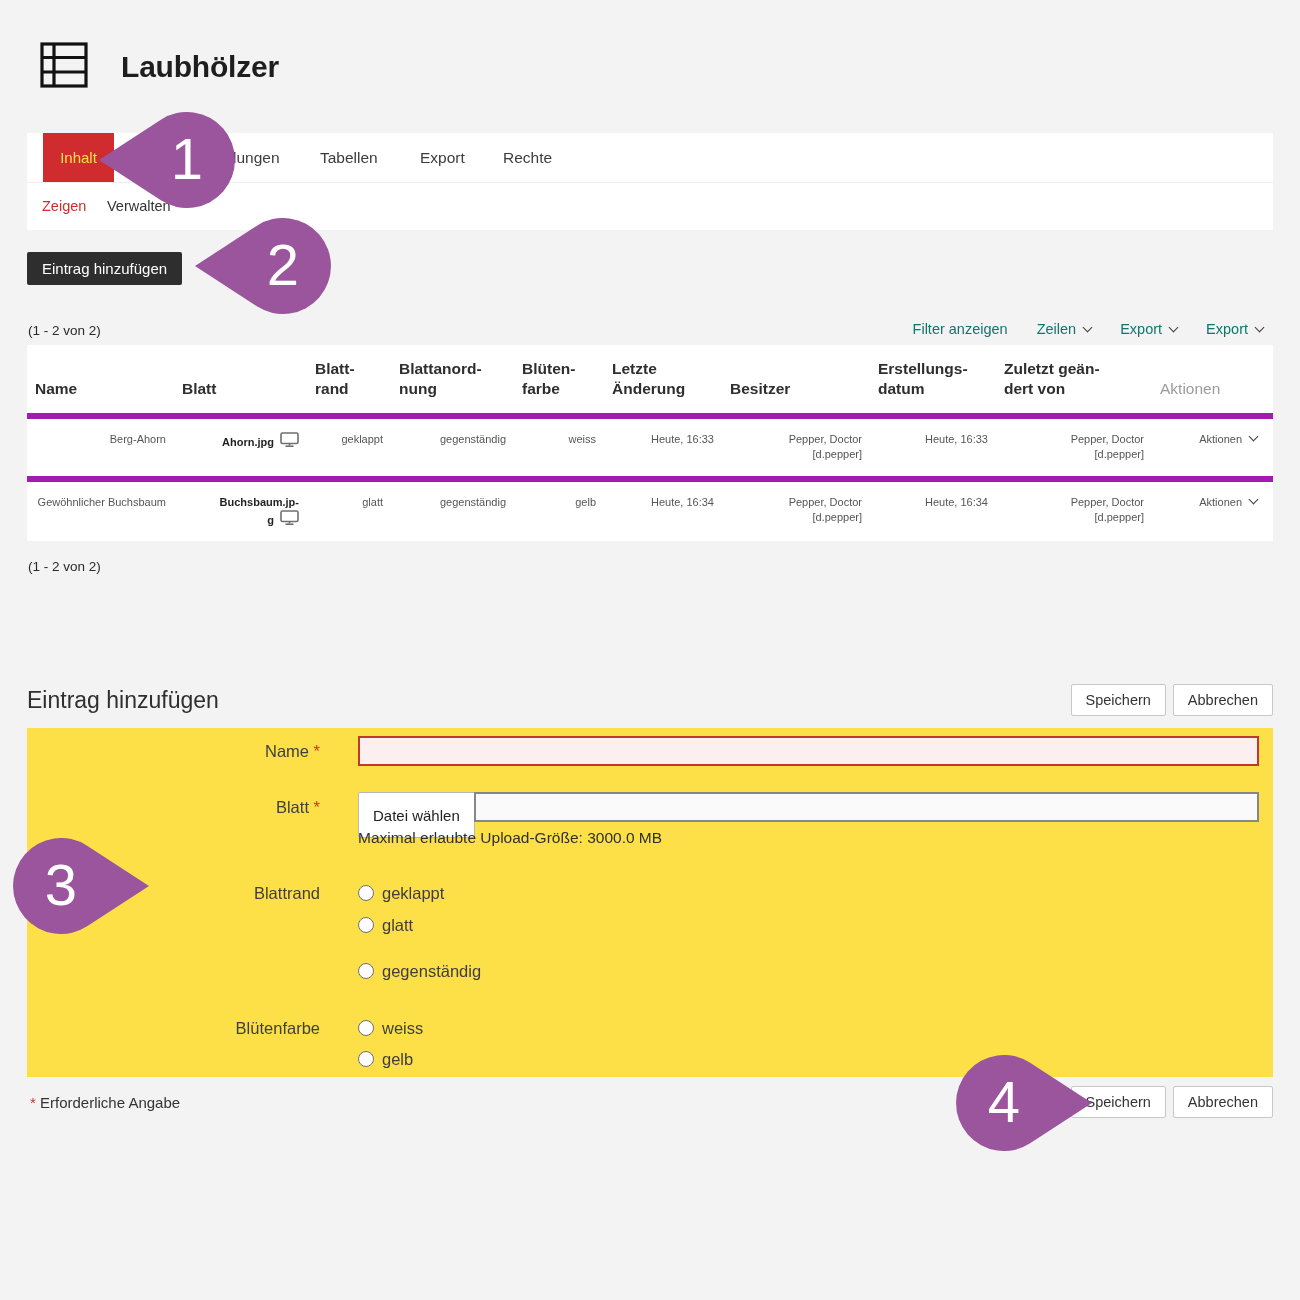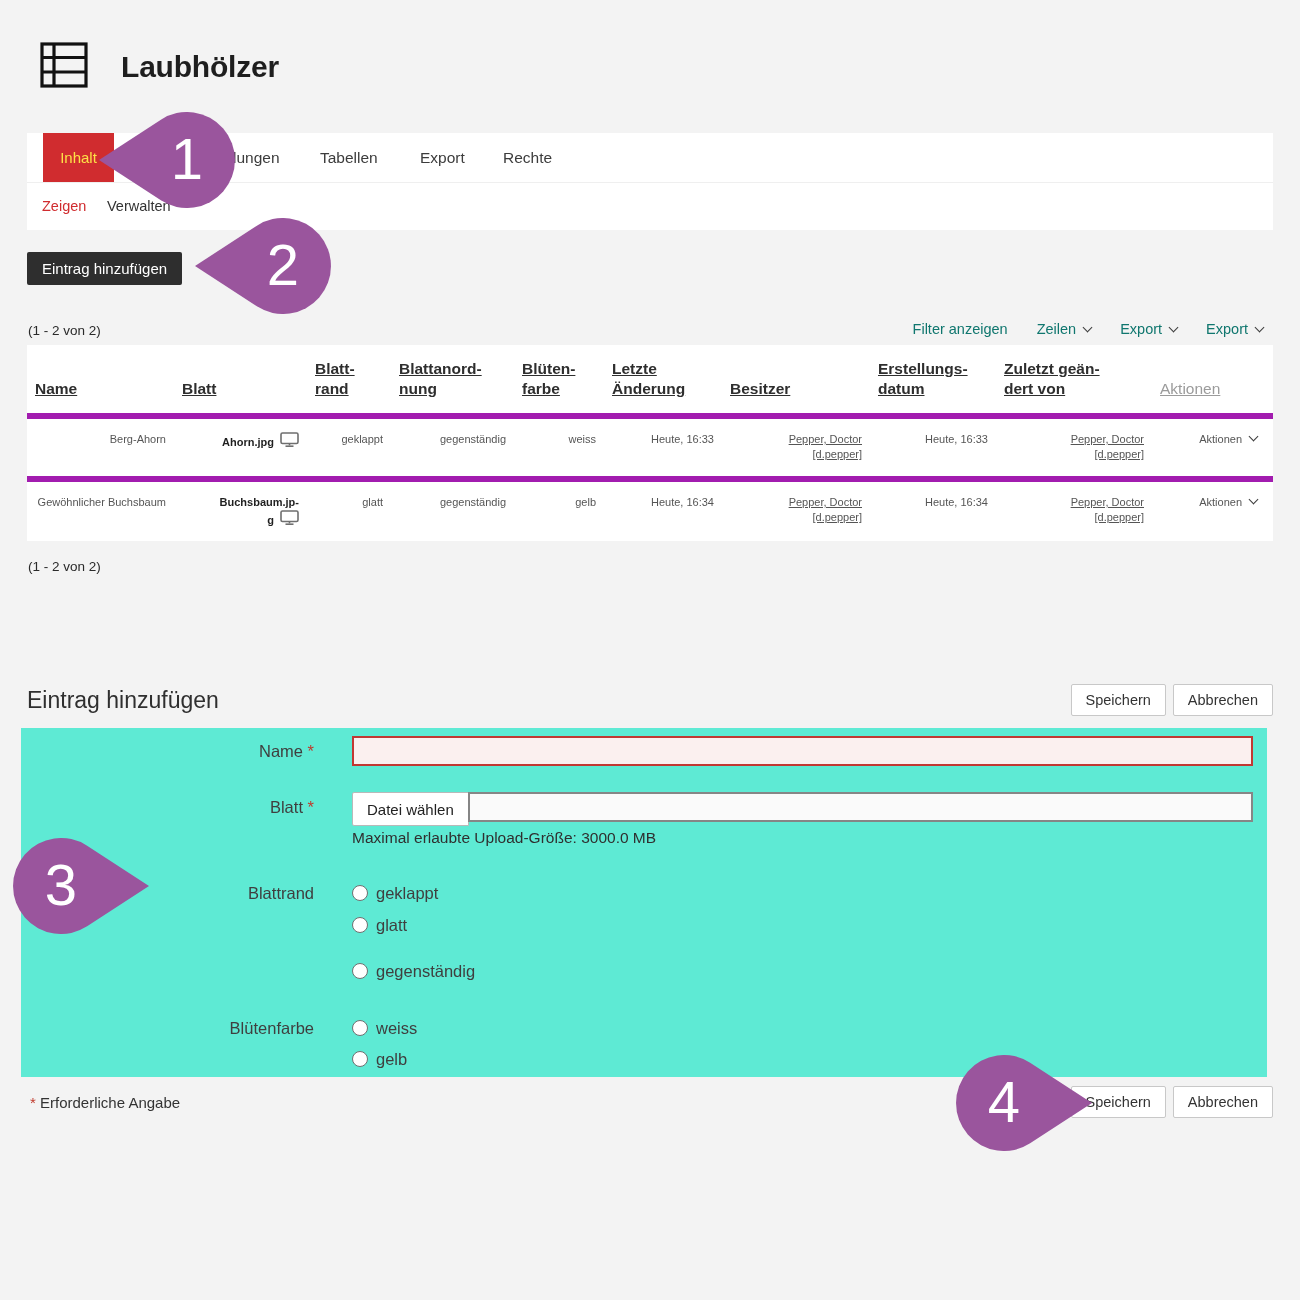--- a/index.html
+++ b/index.html
@@ -37,44 +37,44 @@
           transform:rotate(45deg); margin-left:8px; margin-bottom:3px; }
   
   table.entries { position:absolute; left:27px; top:345px; width:1246px; background:#fff;
                   border-collapse:collapse; table-layout:fixed; }
   table.entries th { vertical-align:bottom; text-align:left; font-size:15.5px; font-weight:700; color:#2e2e2e;
                      line-height:1.32; padding:14px 16px 13px 0; }
   table.entries th.first, table.entries td.first { padding-left:8px; }
   table.entries th.actions-h { color:#9b9b9b; font-weight:400; }
   table.entries td { vertical-align:top; font-size:11px; color:#555; line-height:1.4;
                      padding:13px 16px 13px 0; border-top:6px solid #a21caf;text-align:right; }
-  .cell-line { display:block;text-decoration:underline; }
+  .cell-line { display:block; }
   .filename { font-weight:700; color:#1f1f1f; white-space:pre-line; }
   .monitor-icon { margin-left:6px; vertical-align:-2px; }
   .actions-cell { color:#2e2e2e; cursor:pointer; white-space:nowrap; }
   
   .form-header { position:absolute; left:27px; top:684px; width:1246px; display:flex;
                  justify-content:space-between; align-items:center; }
   .form-title { font-size:23px; color:#2f2f2f; font-weight:400; }
   .btn-group { display:flex; gap:7px; }
   .btn { background:#fff; border:1px solid #c8c8c8; border-radius:2px; font-size:14.5px; color:#333;
          height:32px; padding:0 14px; display:flex; align-items:center; cursor:pointer;
          font-family:"Liberation Sans",sans-serif; }
   .form-footer { position:absolute; left:27px; top:1086px; width:1246px; display:flex;
                  justify-content:space-between; align-items:center; }
   .required-note { font-size:15px; color:#333; margin-left:3px; }
   .req { color:#c0392b; }
   
-  .form-panel { position:absolute; left:21px; top:728px; width:1246px; height:349px; background:#5eead4; }
+  .form-panel { position:absolute; left:27px; top:728px; width:1246px; height:349px; background:#fde047; }
   .frow-label { position:absolute; left:0; width:293px; text-align:right; font-size:16.5px; color:#3f3f3f; line-height:28px; }
   .name-input { position:absolute; left:331px; top:8px; width:901px; height:30px;
                 background:#fbf0ef; border:2px solid #c13832; outline:none; font-size:15px; padding:0 8px;
                 font-family:"Liberation Sans",sans-serif; }
   .file-control { position:absolute; left:331px; top:64px; width:901px; display:flex; }
-  .file-btn { background:#fff; border:1px solid #b9b9b9; font-size:15px; color:#222; padding:0 14px; height:34px;
+  .file-btn { background:#fff; border:1px solid #b9b9b9; font-size:15px; color:#222; padding:0 14px; height:46px;
               display:flex; align-items:center; cursor:pointer; border-radius:2px 0 0 2px;
               font-family:"Liberation Sans",sans-serif; }
   .file-box { flex:1; height:30px; border:2px solid #868686; background:#fafafa; margin-left:-1px; }
   .upload-hint { position:absolute; left:331px; top:101px; font-size:15.5px; color:#2f2f2f; }
   .radio-line { position:absolute; left:331px; height:26px; display:flex; align-items:center; gap:8px;
                 font-size:16.5px; color:#3f3f3f; }
   .radio { width:16px; height:16px; border:1.5px solid #6f6f6f; border-radius:50%; background:#fff; flex:0 0 auto; cursor:pointer; }
   
   .marker { position:absolute; width:136px; height:96px; z-index:50; }
   .marker svg { position:absolute; left:0; top:0; }

